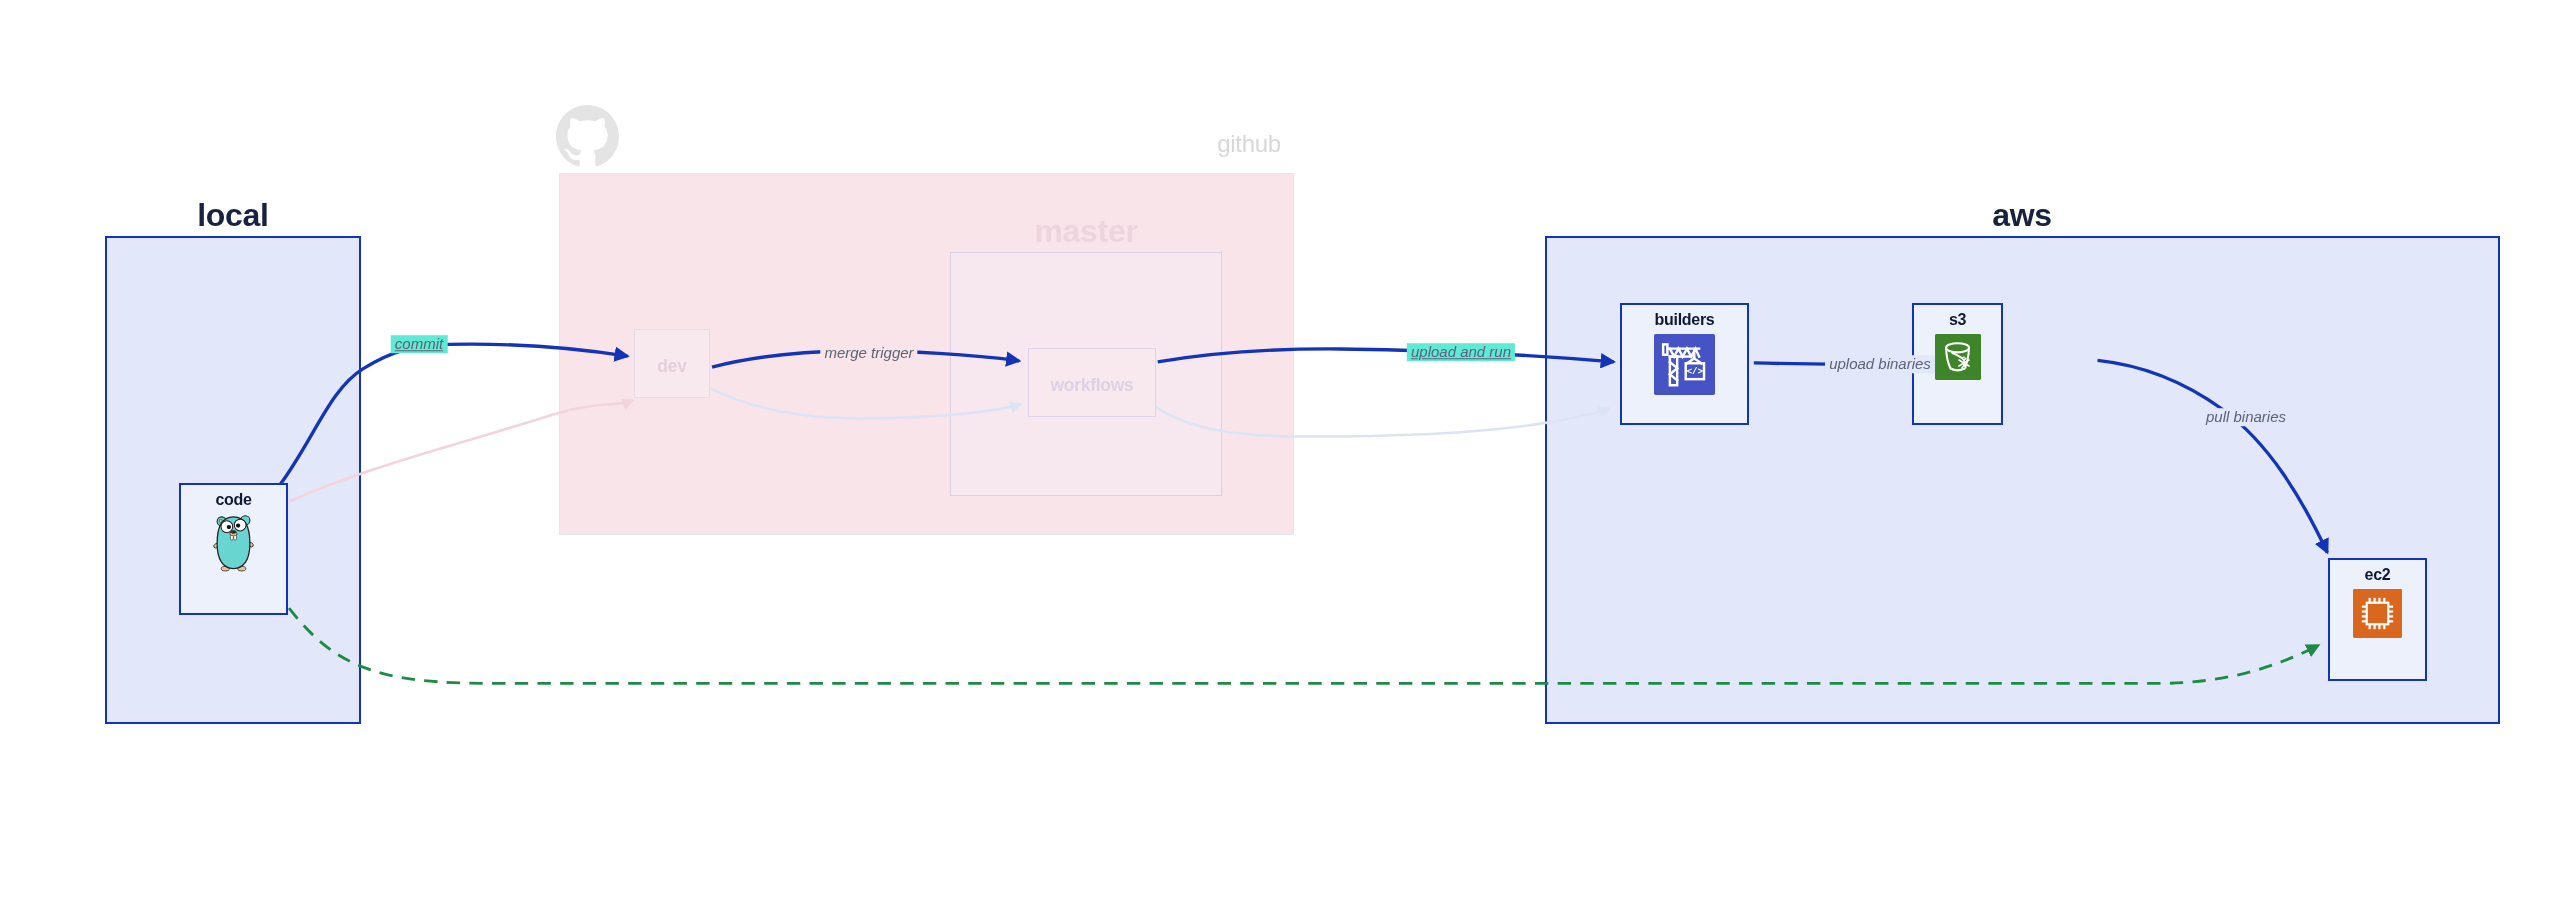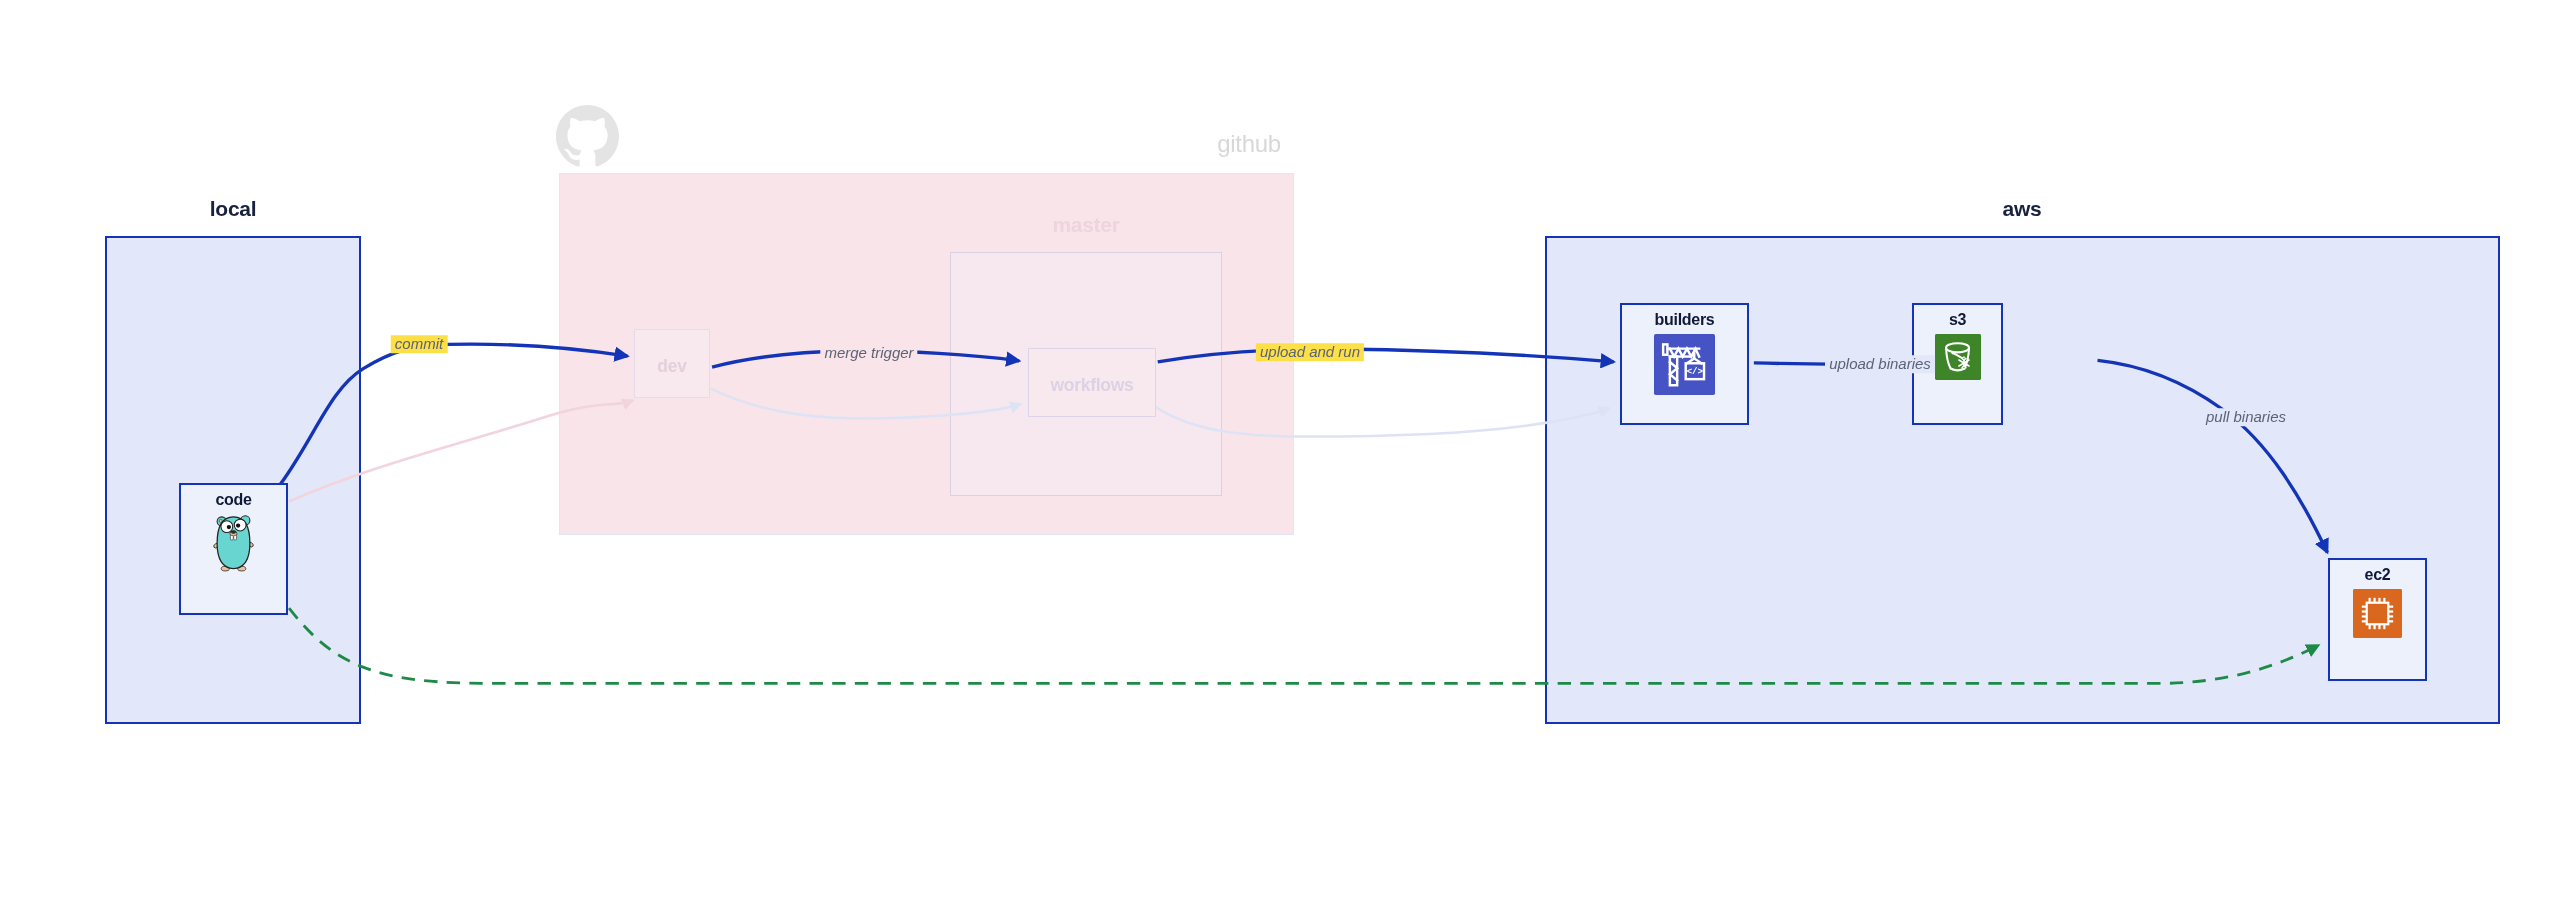--- a/index.html
+++ b/index.html
@@ -6,42 +6,42 @@
   body{width:2604px;height:902px;font-family:"Liberation Sans",sans-serif;}
   .canvas{position:relative;width:2604px;height:902px;background:#ffffff;overflow:hidden;}
 
   
   .region{position:absolute;box-sizing:border-box;}
   .region.blue{background:#e2e8fa;border:2.6px solid #1434b8;z-index:1;}
   .region.pink{background:#f9e4e9;border:1.5px solid #e0e6f7;z-index:1;}
   .region.master{background:#f7e7ee;border:1.5px solid #dbcfe3;z-index:1;}
 
   .container-label{position:absolute;transform:translateX(-50%);white-space:nowrap;
-     font-weight:600;color:#18213d;font-size:21px;z-index:2;letter-spacing:-0.3px;}
+     font-weight:600;color:#18213d;font-size:32px;z-index:2;letter-spacing:-0.3px;}
   .container-label.faint-gray{color:#d8d8d8;font-weight:500;}
   .container-label.faint-pink{color:#eed4de;}
 
   
   svg.edges{position:absolute;left:0;top:0;z-index:3;}
 
   
   .node{position:absolute;box-sizing:border-box;background:#edf1fc;border:2.6px solid #1434b8;
         display:flex;flex-direction:column;align-items:center;z-index:4;}
   .node-label{font-weight:bold;color:#101a38;font-size:16px;margin-top:6.2px;letter-spacing:-0.3px;}
   .node.faded{background:#f8e9ef;border:1.5px solid #e7dae9;justify-content:center;}
   .node.faded .node-label{margin-top:6px;font-size:17.5px;}
   .node.faded.dev .node-label{color:#e5cfda;}
   .node.faded.wf{border-color:#ddd4ec;}
   .node.faded.wf .node-label{color:#dbd2e6;}
   .node .icon-wrap{margin-top:5.2px;}
 
   
   .edge-label{position:absolute;transform:translate(-50%,-50%);white-space:nowrap;z-index:5;
      font-style:italic;font-size:15px;color:#5b6376;padding:0.5px 4.1px;line-height:1.1;}
-  .bg-white{background:#fde047;}
+  .bg-white{background:#5eead4;text-decoration:underline;}
   .bg-pink{background:#f9e4e9;}
   .bg-blue{background:#e2e8fa;}
 
   
   .diagram-title{position:absolute;transform:translateX(-50%);white-space:nowrap;z-index:6;
      font-size:39px;color:#131b35;letter-spacing:-0.8px;border-bottom:3.6px solid #131b35;
      padding:0 3.1px 4.1px 3.1px;}
 
   .octocat{position:absolute;z-index:2;}
 </style>
@@ -195,19 +195,19 @@
             <path d="M82 46 L72 46"></path>
             <path d="M82 56 L72 56"></path>
             <path d="M82 66 L72 66"></path>
         </g>
       </svg>
     </div>
   </div>
 
   <div class="edge-label bg-white" style="left:419px;top:344px;">commit</div>
   <div class="edge-label bg-pink" style="left:869px;top:353px;">merge trigger</div>
-  <div class="edge-label bg-white" style="left:1310px;top:352px;text-align:right;">upload and run</div>
+  <div class="edge-label bg-white" style="left:1461px;top:352px;text-align:right;">upload and run</div>
   <div class="edge-label bg-blue" style="left:1880px;top:364px;">upload binaries</div>
   <div class="edge-label bg-blue" style="left:2246px;top:417px;">pull binaries</div>
 
 
 </div>
 
 
 </body></html>

